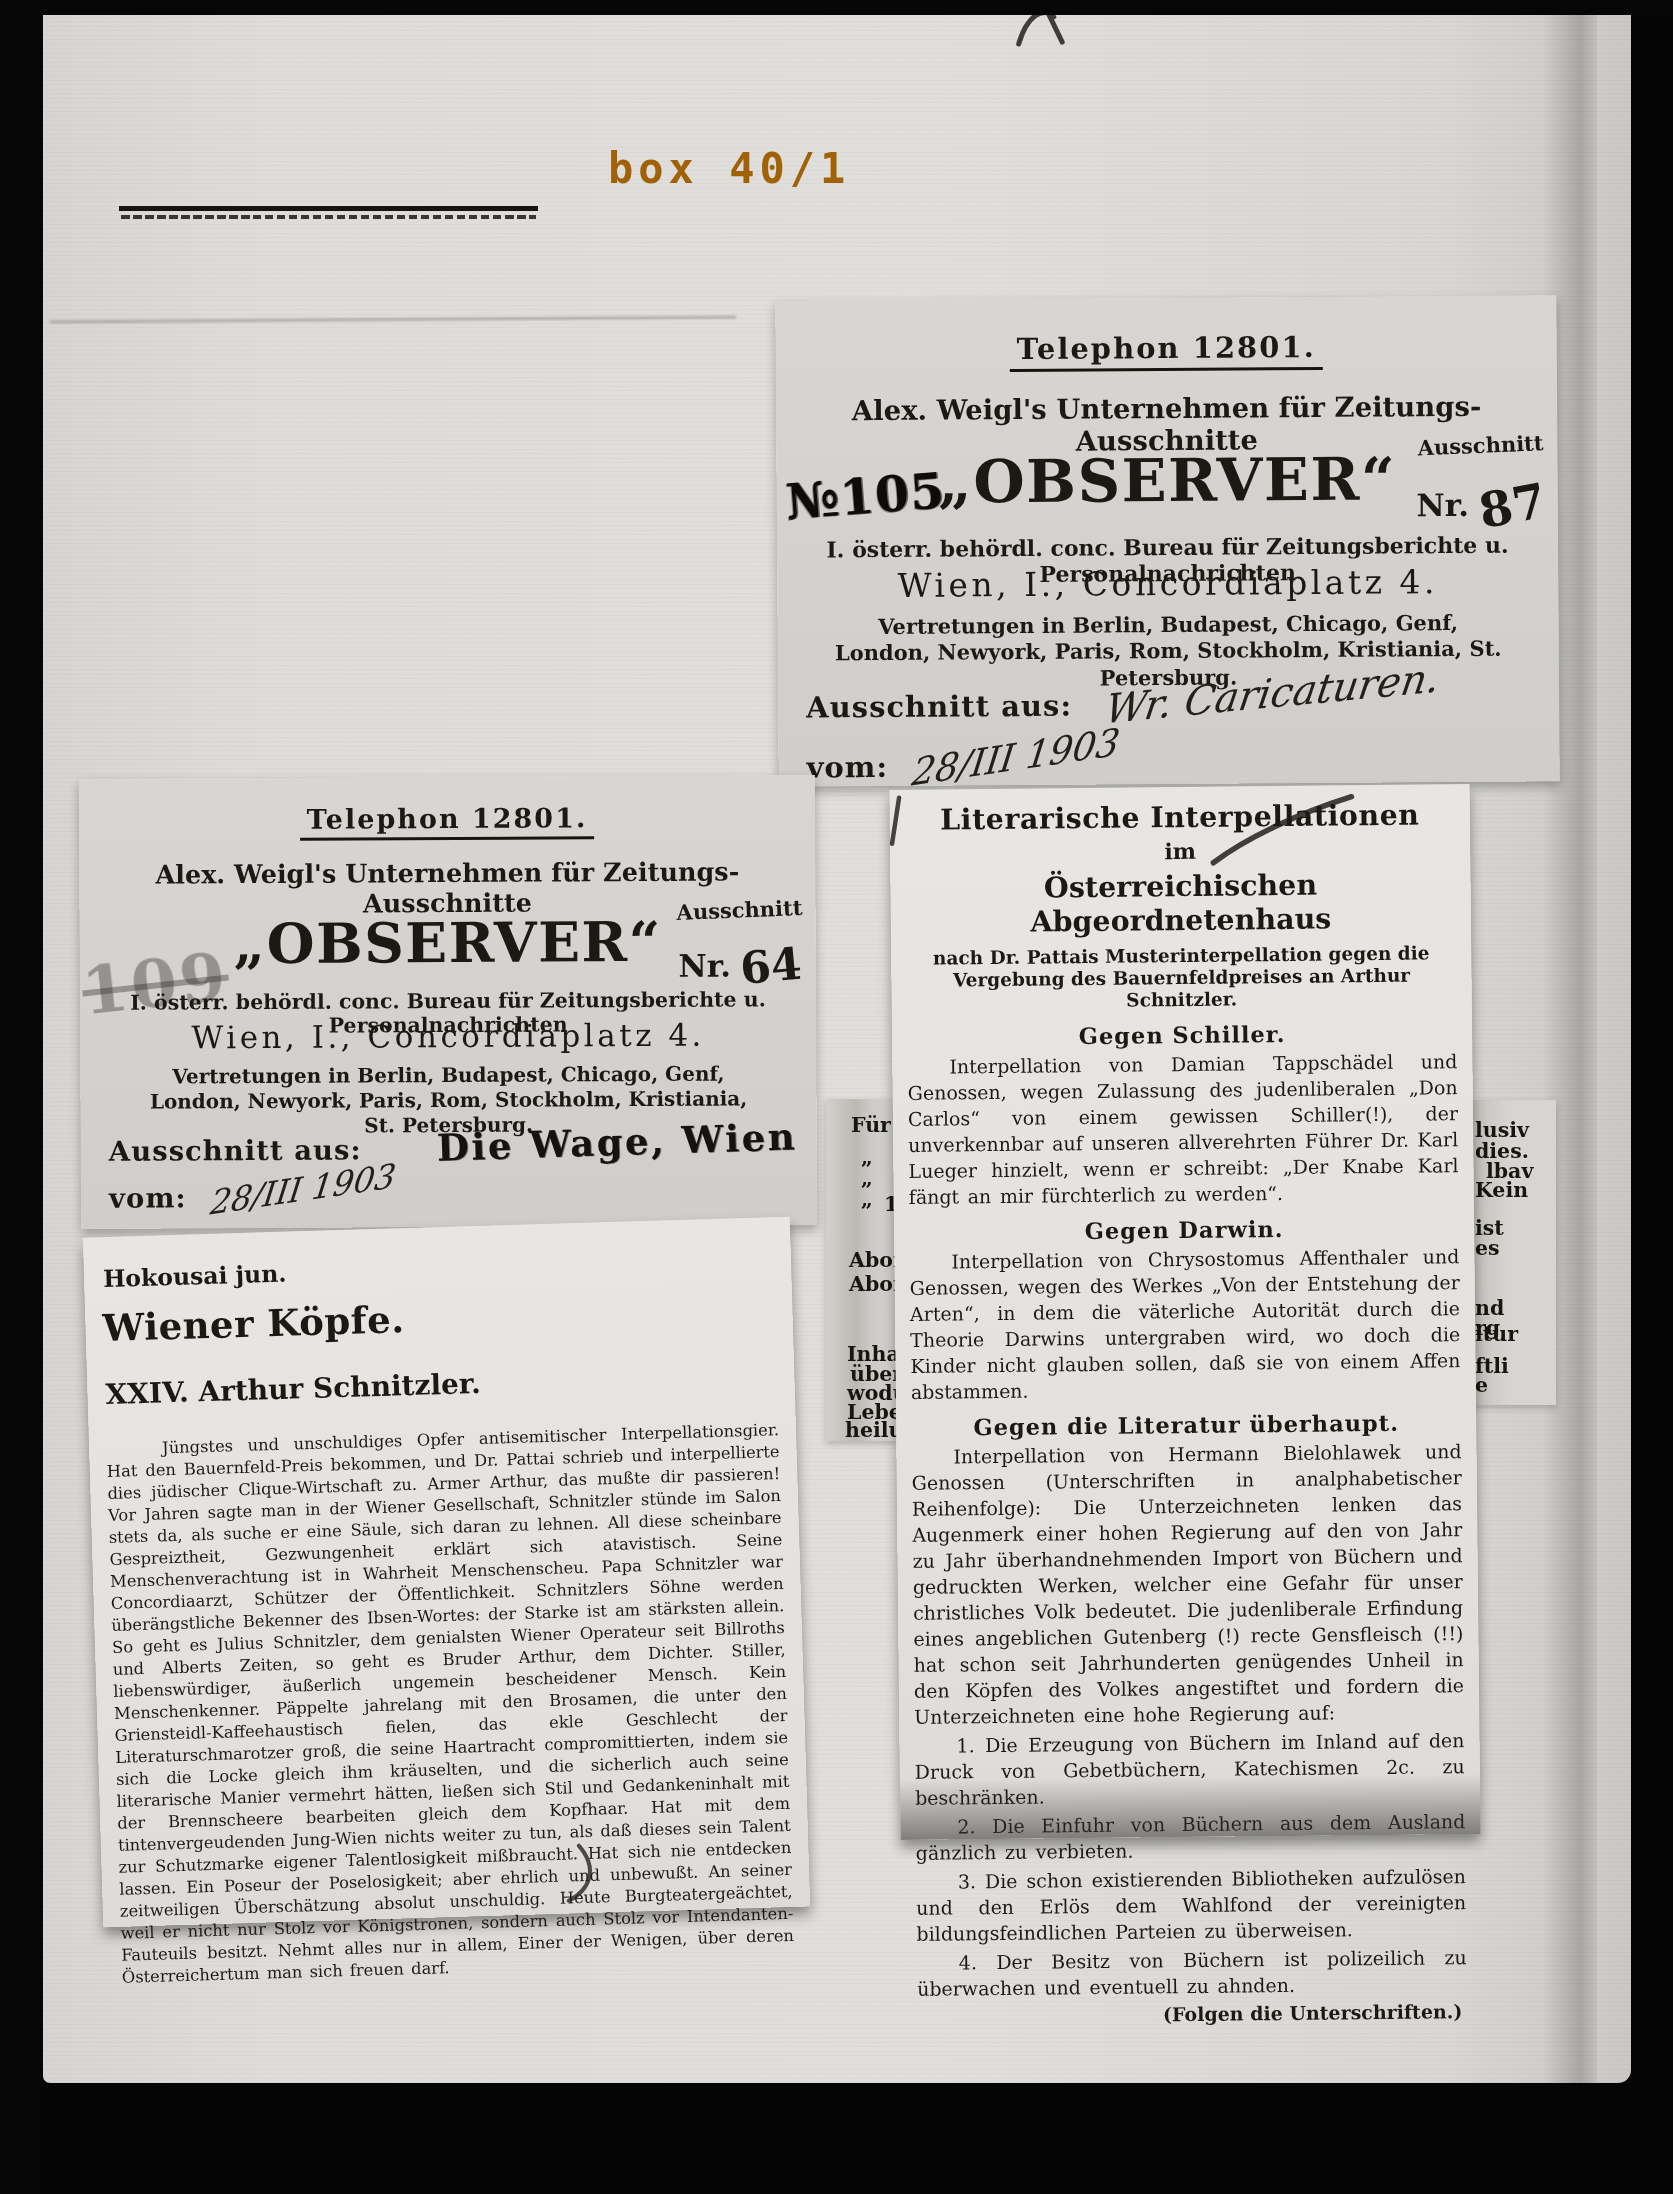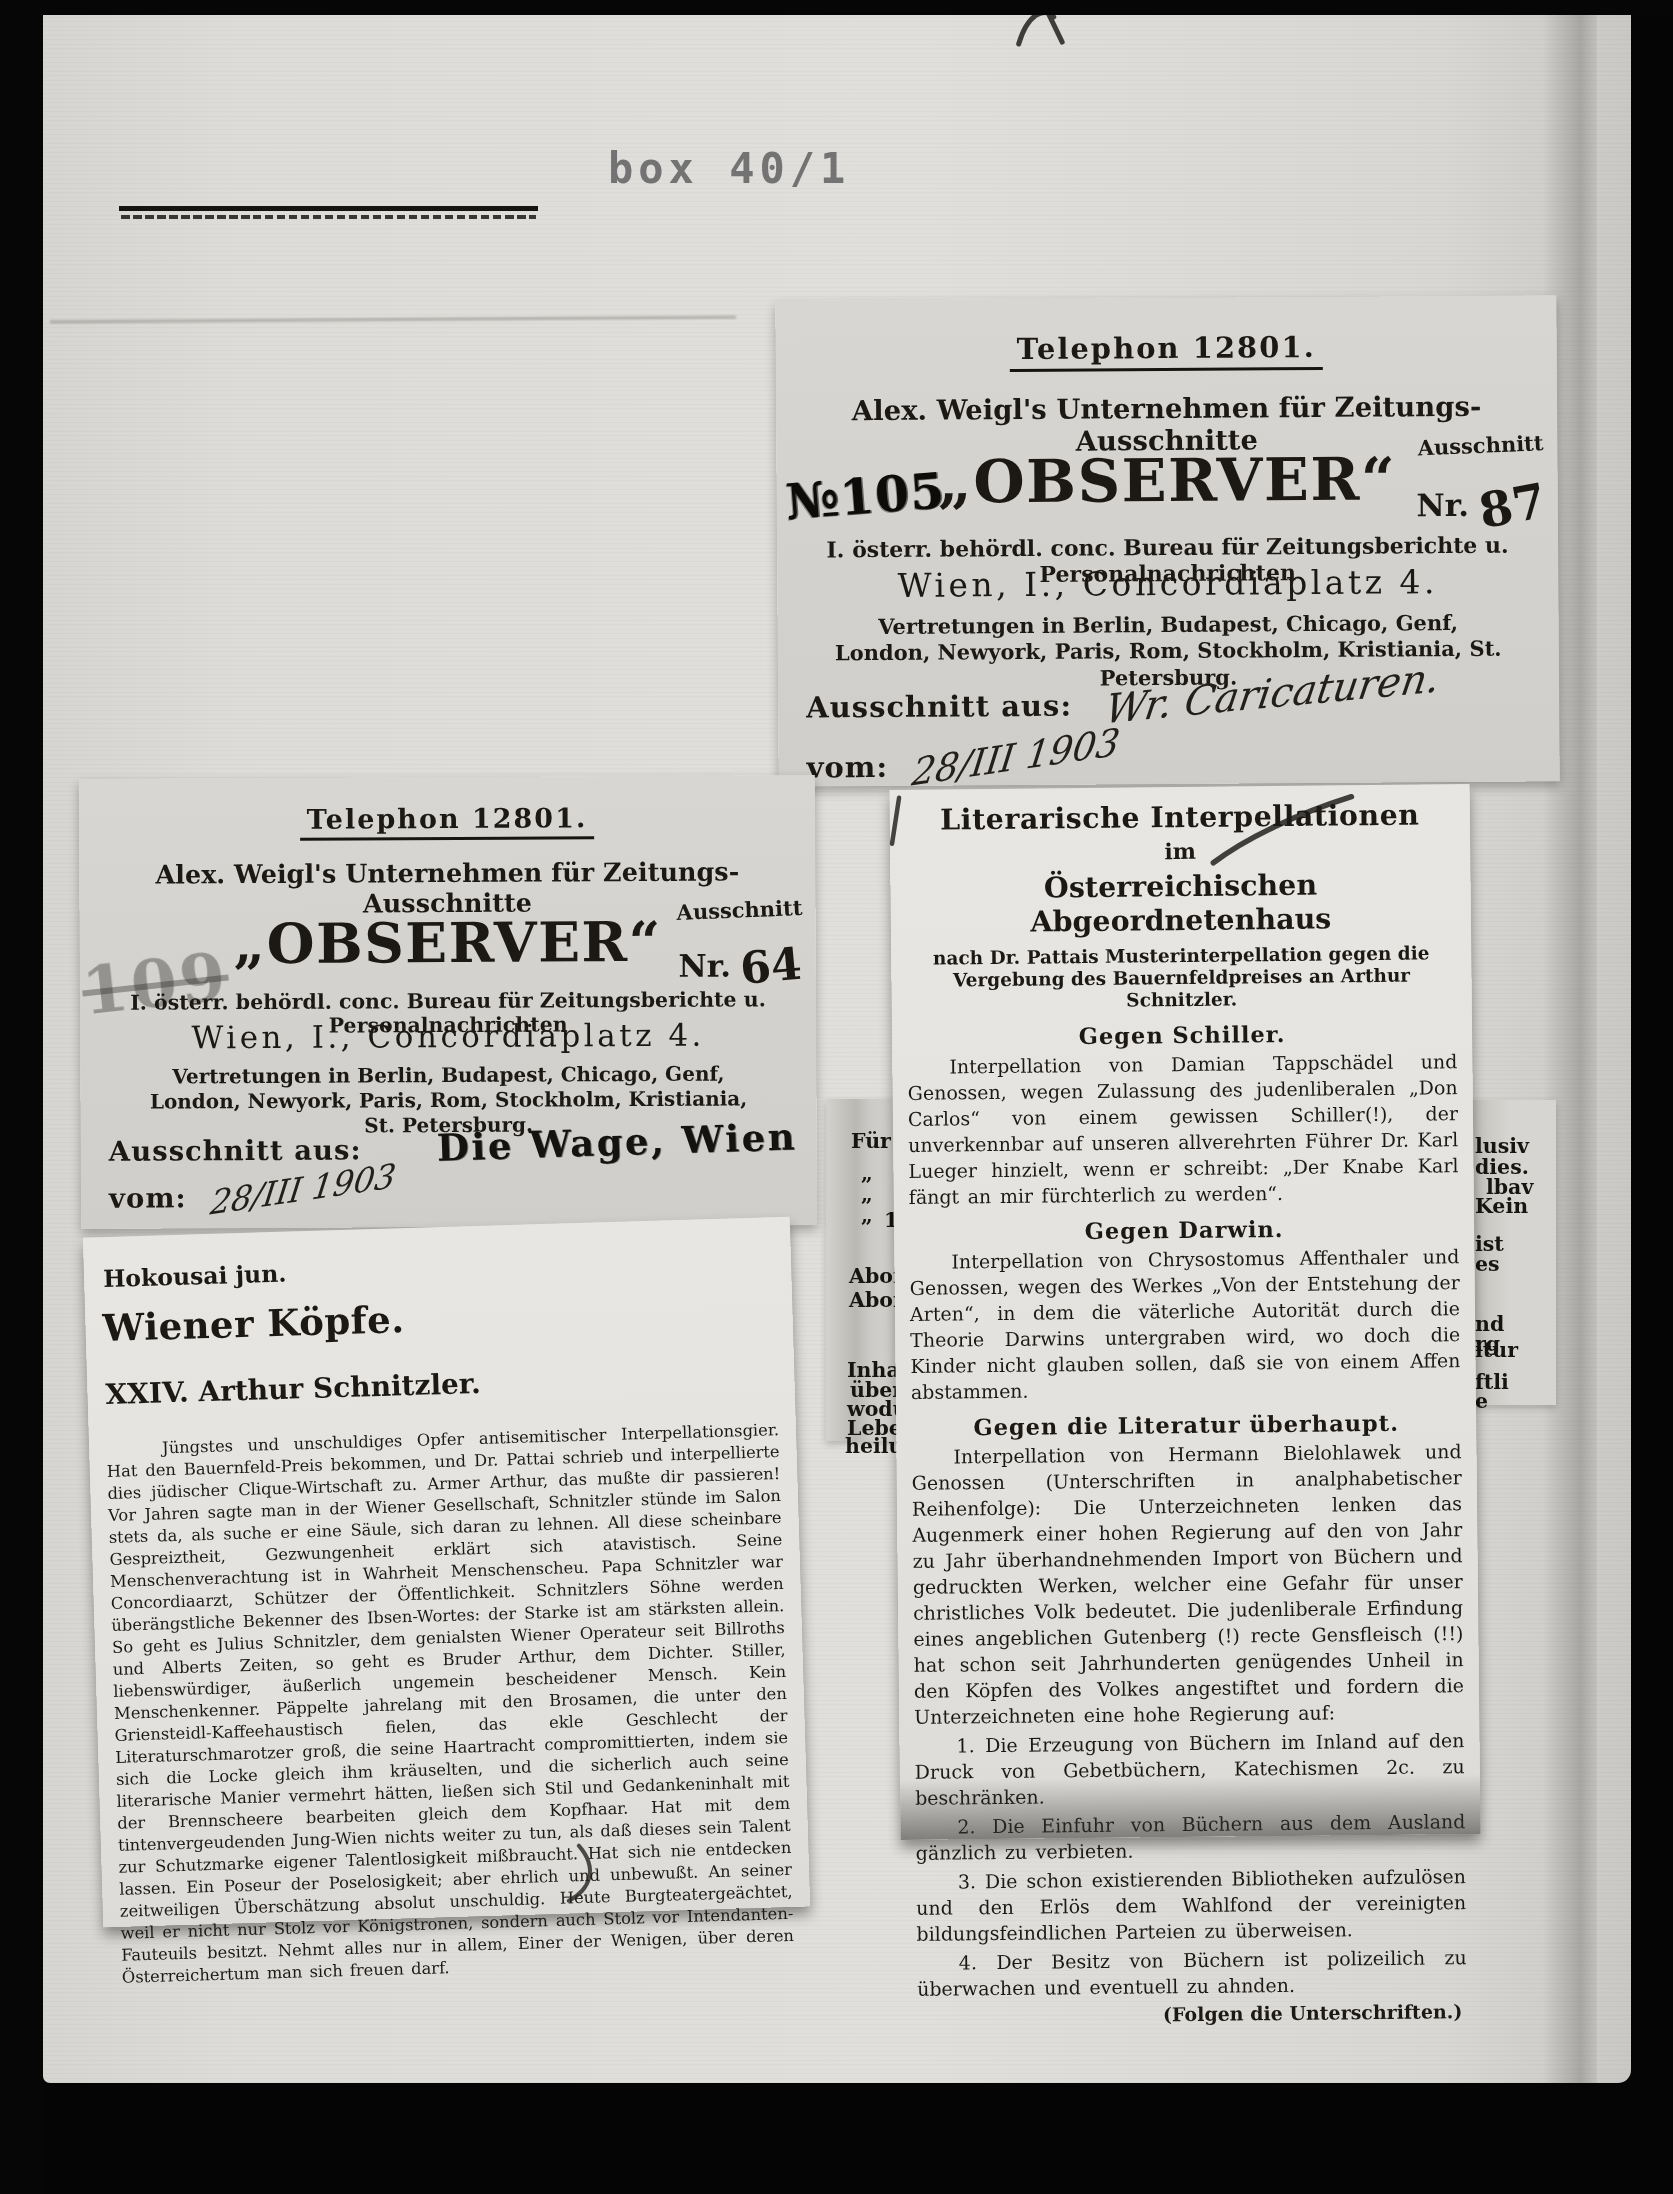--- a/index.html
+++ b/index.html
@@ -19,21 +19,21 @@
   .frame-top{position:absolute;left:0;top:0;width:1674px;height:15px;background:#060606;z-index:9;}
   .frame-right{position:absolute;left:1631px;top:0;width:43px;height:2194px;background:#050505;z-index:8;}
   .frame-bottom{position:absolute;left:0;top:2083px;width:1674px;height:111px;background:#050505;z-index:8;}
 
   
   .title-row{position:absolute;left:29px;top:144px;z-index:3;white-space:nowrap;
          font-family:"DejaVu Sans Mono",monospace;font-weight:bold;font-size:43px;
          letter-spacing:4.5px;color:#161411;}
   .box-label{position:absolute;left:608px;top:144px;z-index:3;white-space:nowrap;
          font-family:"DejaVu Sans Mono",monospace;font-weight:bold;font-size:42px;
-         letter-spacing:5px;color:#737373;}
+         letter-spacing:5px;color:#a16207;}
   .title-underline{position:absolute;left:119px;top:206px;width:419px;height:4.5px;background:#161411;z-index:3;}
   .title-underline2{position:absolute;left:121px;top:215px;width:415px;height:3.5px;z-index:3;opacity:.85;
          background:repeating-linear-gradient(90deg,#1c1a17 0 8.5px,transparent 8.5px 12px);}
   .pencil-line{position:absolute;left:50px;top:318px;width:686px;height:2.5px;z-index:2;
          background:rgba(70,68,64,0.30);filter:blur(0.8px);transform:rotate(-0.4deg);}
 
   
   .slip{position:absolute;z-index:3;background:linear-gradient(180deg,#d7d6d2,#d2d1cd 60%,#cfceca);
         box-shadow:0 5px 11px rgba(0,0,0,0.28);text-align:center;}
   .slip-right{left:777px;top:298px;width:781px;height:486px;transform:rotate(-0.4deg);}
@@ -84,21 +84,21 @@
   .stamped{display:inline-block;font-family:"DejaVu Serif",serif;font-weight:bold;font-size:37px;
         letter-spacing:2.5px;margin-left:75px;transform:rotate(-1.5deg) translateY(-3px);color:#15130f;
         text-shadow:1px 0.5px 0 rgba(21,19,15,.5);}
 
   
   .understrip{position:absolute;z-index:2;background:linear-gradient(90deg,#d3d2ce,#b9b8b3 42%,#cbcac6 62%,#d5d4d0);
         box-shadow:0 3px 7px rgba(0,0,0,0.2);}
   .strip-left{left:826px;top:1099px;width:71px;height:342px;}
   .strip-right{left:1472px;top:1100px;width:84px;height:305px;background:linear-gradient(90deg,#c2c1bc,#d6d5d1 45%);}
   .frag{position:absolute;font-family:"DejaVu Serif",serif;font-weight:bold;font-size:20.5px;
-        color:#17150f;white-space:nowrap;margin-top:16px;}
+        color:#17150f;white-space:nowrap;}
 
   
   .clip{position:absolute;z-index:4;background:linear-gradient(180deg,#e7e6e2,#e2e1dd 70%,#dcdbd7);
         box-shadow:0 8px 13px rgba(0,0,0,0.38);}
   .clip-left{left:93px;top:1227px;width:707px;height:690px;transform:rotate(-1.7deg);
         padding:0;}
   .clip-right{left:895px;top:787px;width:580px;height:1050px;transform:rotate(-0.6deg);}
   .clip-right::after{content:"";position:absolute;left:0;right:0;bottom:0;height:60px;
         background:linear-gradient(180deg,transparent,rgba(52,50,46,0.55));}
   .byline{position:absolute;left:19px;top:28px;font-size:23.5px;font-weight:bold;}

